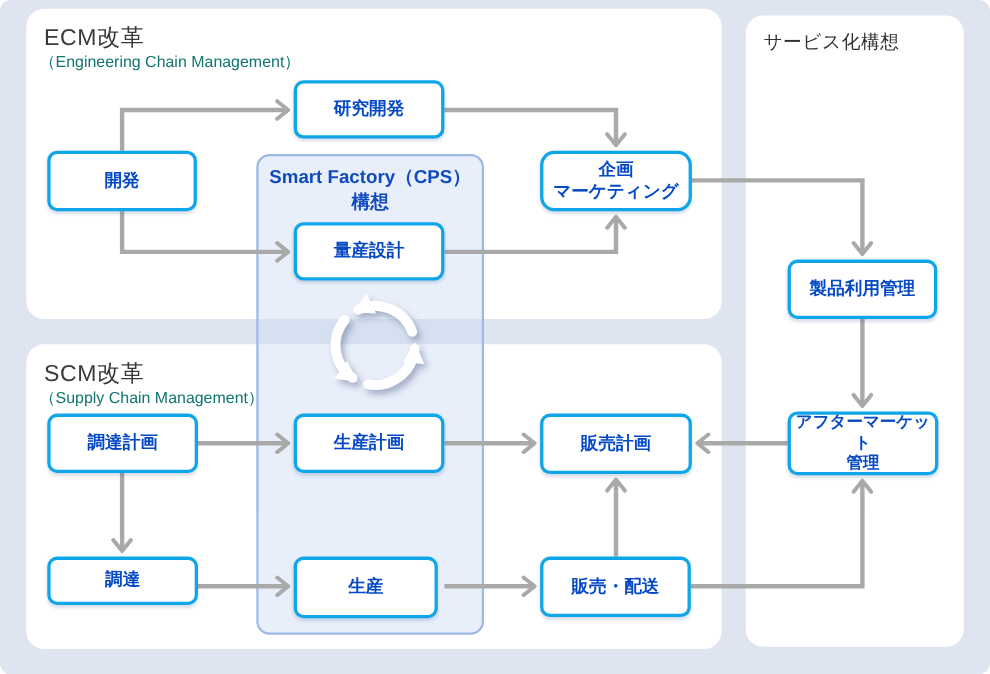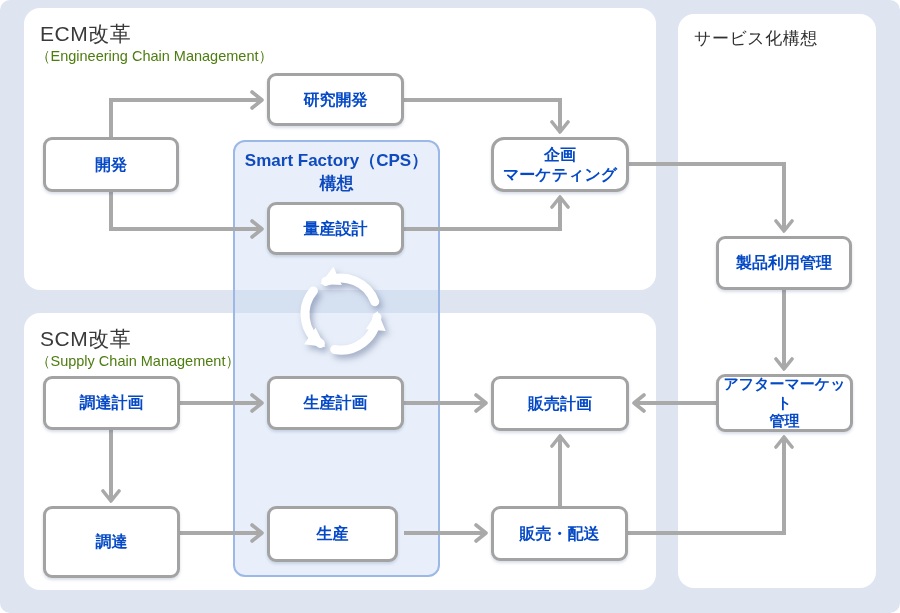--- a/index.html
+++ b/index.html
@@ -6,51 +6,51 @@
   body{font-family:"Liberation Sans","DejaVu Sans",sans-serif;}
   .canvas{
     position:relative;width:900px;height:613px;background:#dfe5f0;
     border-radius:10px;overflow:hidden;
   }
   .panel{position:absolute;background:#ffffff;border-radius:16px;}
   .panel-ecm{left:24px;top:8px;width:632px;height:282px;}
   .panel-scm{left:24px;top:313px;width:632px;height:277px;}
   .panel-service{left:678px;top:14px;width:198px;height:574px;}
   .panel-title{position:absolute;color:#3a3a3a;font-size:21px;letter-spacing:.5px;}
-  .panel-subtitle{position:absolute;color:#4d7c0f;font-size:14.5px;}
+  .panel-subtitle{position:absolute;color:#0f766e;font-size:14.5px;}
   .t-ecm{left:40px;top:20px;}  .s-ecm{left:36px;top:47px;}
   .t-scm{left:40px;top:325px;} .s-scm{left:36px;top:336px;margin-top:16px;}
   .t-service{left:694px;top:27px;font-size:17px;color:#303030;}
   .sf-panel{
     position:absolute;left:233px;top:140px;width:207px;height:437px;
     background:rgba(199,216,243,0.42);
     border:2px solid #9cb8e6;border-radius:12px;box-sizing:border-box;
   }
   .sf-title{
     position:absolute;left:233px;top:150px;width:207px;text-align:center;
     color:#0f4abe;font-size:17px;font-weight:bold;line-height:1.35;
   }
   .connectors{position:absolute;left:0;top:0;pointer-events:none;}
   .box{
-    position:absolute;background:#ffffff;border:3px solid #a3a3a3;border-radius:9px;
+    position:absolute;background:#ffffff;border:3px solid #0ea5e9;border-radius:9px;
     box-sizing:border-box;display:flex;flex-direction:column;align-items:center;
     justify-content:center;color:#0549c6;font-weight:bold;font-size:16px;
     line-height:1.25;text-align:center;
     box-shadow:0 2px 3px rgba(40,70,130,0.18);
   }
   .b-rd{left:267px;top:73px;width:137px;height:53px;}
   .b-development{left:43px;top:137px;width:136px;height:55px;}
   .b-mass{left:267px;top:202px;width:137px;height:53px;}
   .b-kikaku{left:491px;top:137px;width:138px;height:55px;border-radius:13px;}
   .b-product-usage{left:716px;top:236px;width:136px;height:54px;text-align:right;}
   .b-proc-plan{left:43px;top:376px;width:137px;height:54px;}
   .b-prod-plan{left:267px;top:376px;width:137px;height:54px;}
   .b-sales-plan{left:491px;top:376px;width:138px;height:55px;}
   .b-aftermarket{left:716px;top:374px;width:137px;height:58px;font-size:15px;}
-  .b-procurement{left:43px;top:506px;width:137px;height:72px;}
+  .b-procurement{left:43px;top:506px;width:137px;height:44px;}
   .b-production{left:267px;top:506px;width:131px;height:56px;}
   .b-sales-delivery{left:491px;top:506px;width:137px;height:55px;}
   .cycle{position:absolute;left:290px;top:264px;filter:drop-shadow(3px 4px 3px rgba(95,110,145,0.5));}
 </style>
 </head>
 <body>
 
 <div class="canvas">
 
   <div class="panel panel-ecm"></div>

